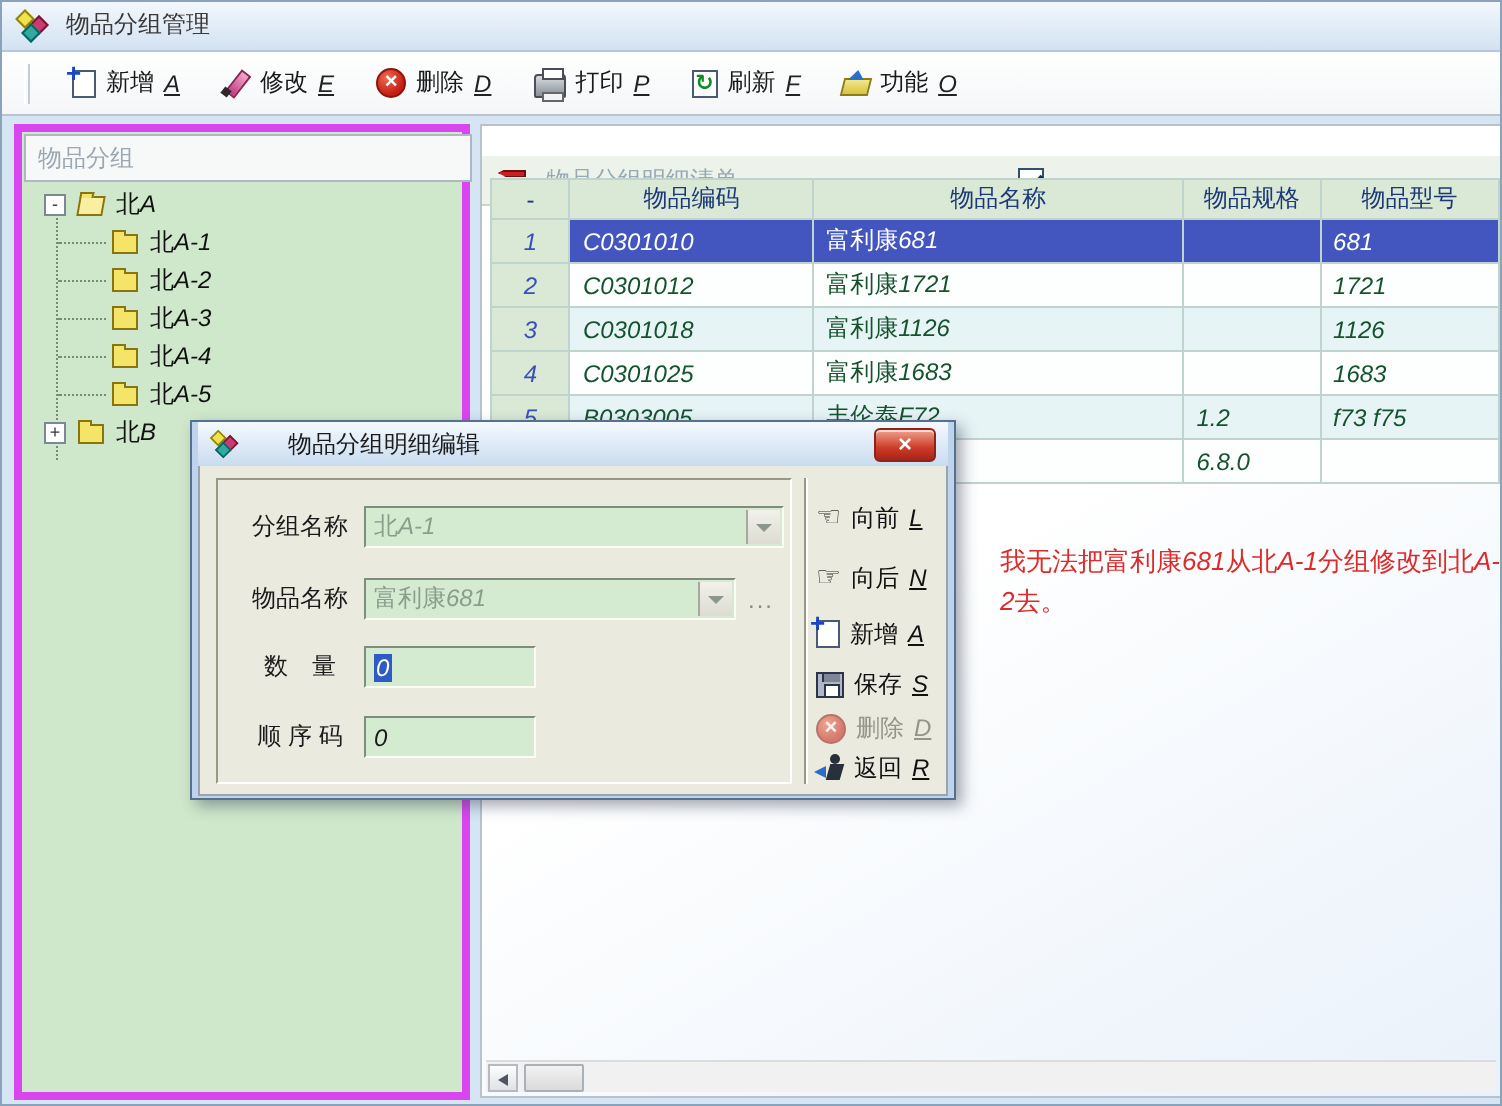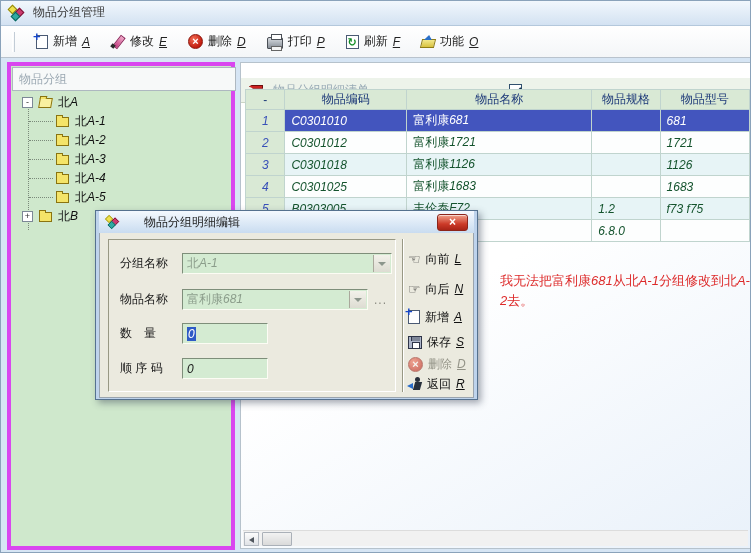--- a/index.html
+++ b/index.html
@@ -133,21 +133,21 @@
   .dlg-title .t { margin-left:6px; color:#1c1c1c; }
   .dlg-close { position:absolute; right:9px; top:3px; width:31px; height:17px;
     background:linear-gradient(#f0a28c,#cc3a28 60%,#a82417); border:1px solid #8c241a;
     border-radius:3px; box-shadow:inset 0 1px 0 rgba(255,255,255,.6);
     color:#fff; font-weight:bold; font-size:12px; line-height:15px; text-align:center; cursor:default; }
   .dlg-body { position:relative; height:165px; background:#ebeadf; border:1px solid #9aa4ae; border-top:none; }
   .fields-panel { position:absolute; left:8px; top:6px; width:288px; height:153px;
     border-top:1px solid #989884; border-left:1px solid #989884;
     border-bottom:1px solid #ffffff; border-right:1px solid #ffffff; }
   .f-row { position:absolute; left:0; height:21px; display:flex; align-items:center; }
-  .f-row .f-label { position:absolute; left:20px; width:60px; color:#1a1a1a; }
+  .f-row .f-label { position:absolute; left:20px; width:60px; color:#1a1a1a;text-align:center; }
   .f-ctl { position:absolute; left:82px; height:21px; background:#d4ebd2;
     border-top:1px solid #7e8e7a; border-left:1px solid #7e8e7a;
     border-bottom:1px solid #fcfcf4; border-right:1px solid #fcfcf4;
     display:flex; align-items:center; padding-left:4px; color:#8b9d8b; }
   .f-ctl.dark { color:#1a1a1a; }
   .combo-btn { position:absolute; right:1px; top:1px; bottom:1px; width:17px;
     background:linear-gradient(#f2f1ea,#dddcd2); border-left:1px solid #aaa89c;
     display:flex; align-items:center; justify-content:center; }
   .combo-btn::after { content:""; border-left:4px solid transparent; border-right:4px solid transparent; border-top:4px solid #8c968c; }
   .more-dots { position:absolute; left:274px; color:#8a8a80; letter-spacing:1px; }

